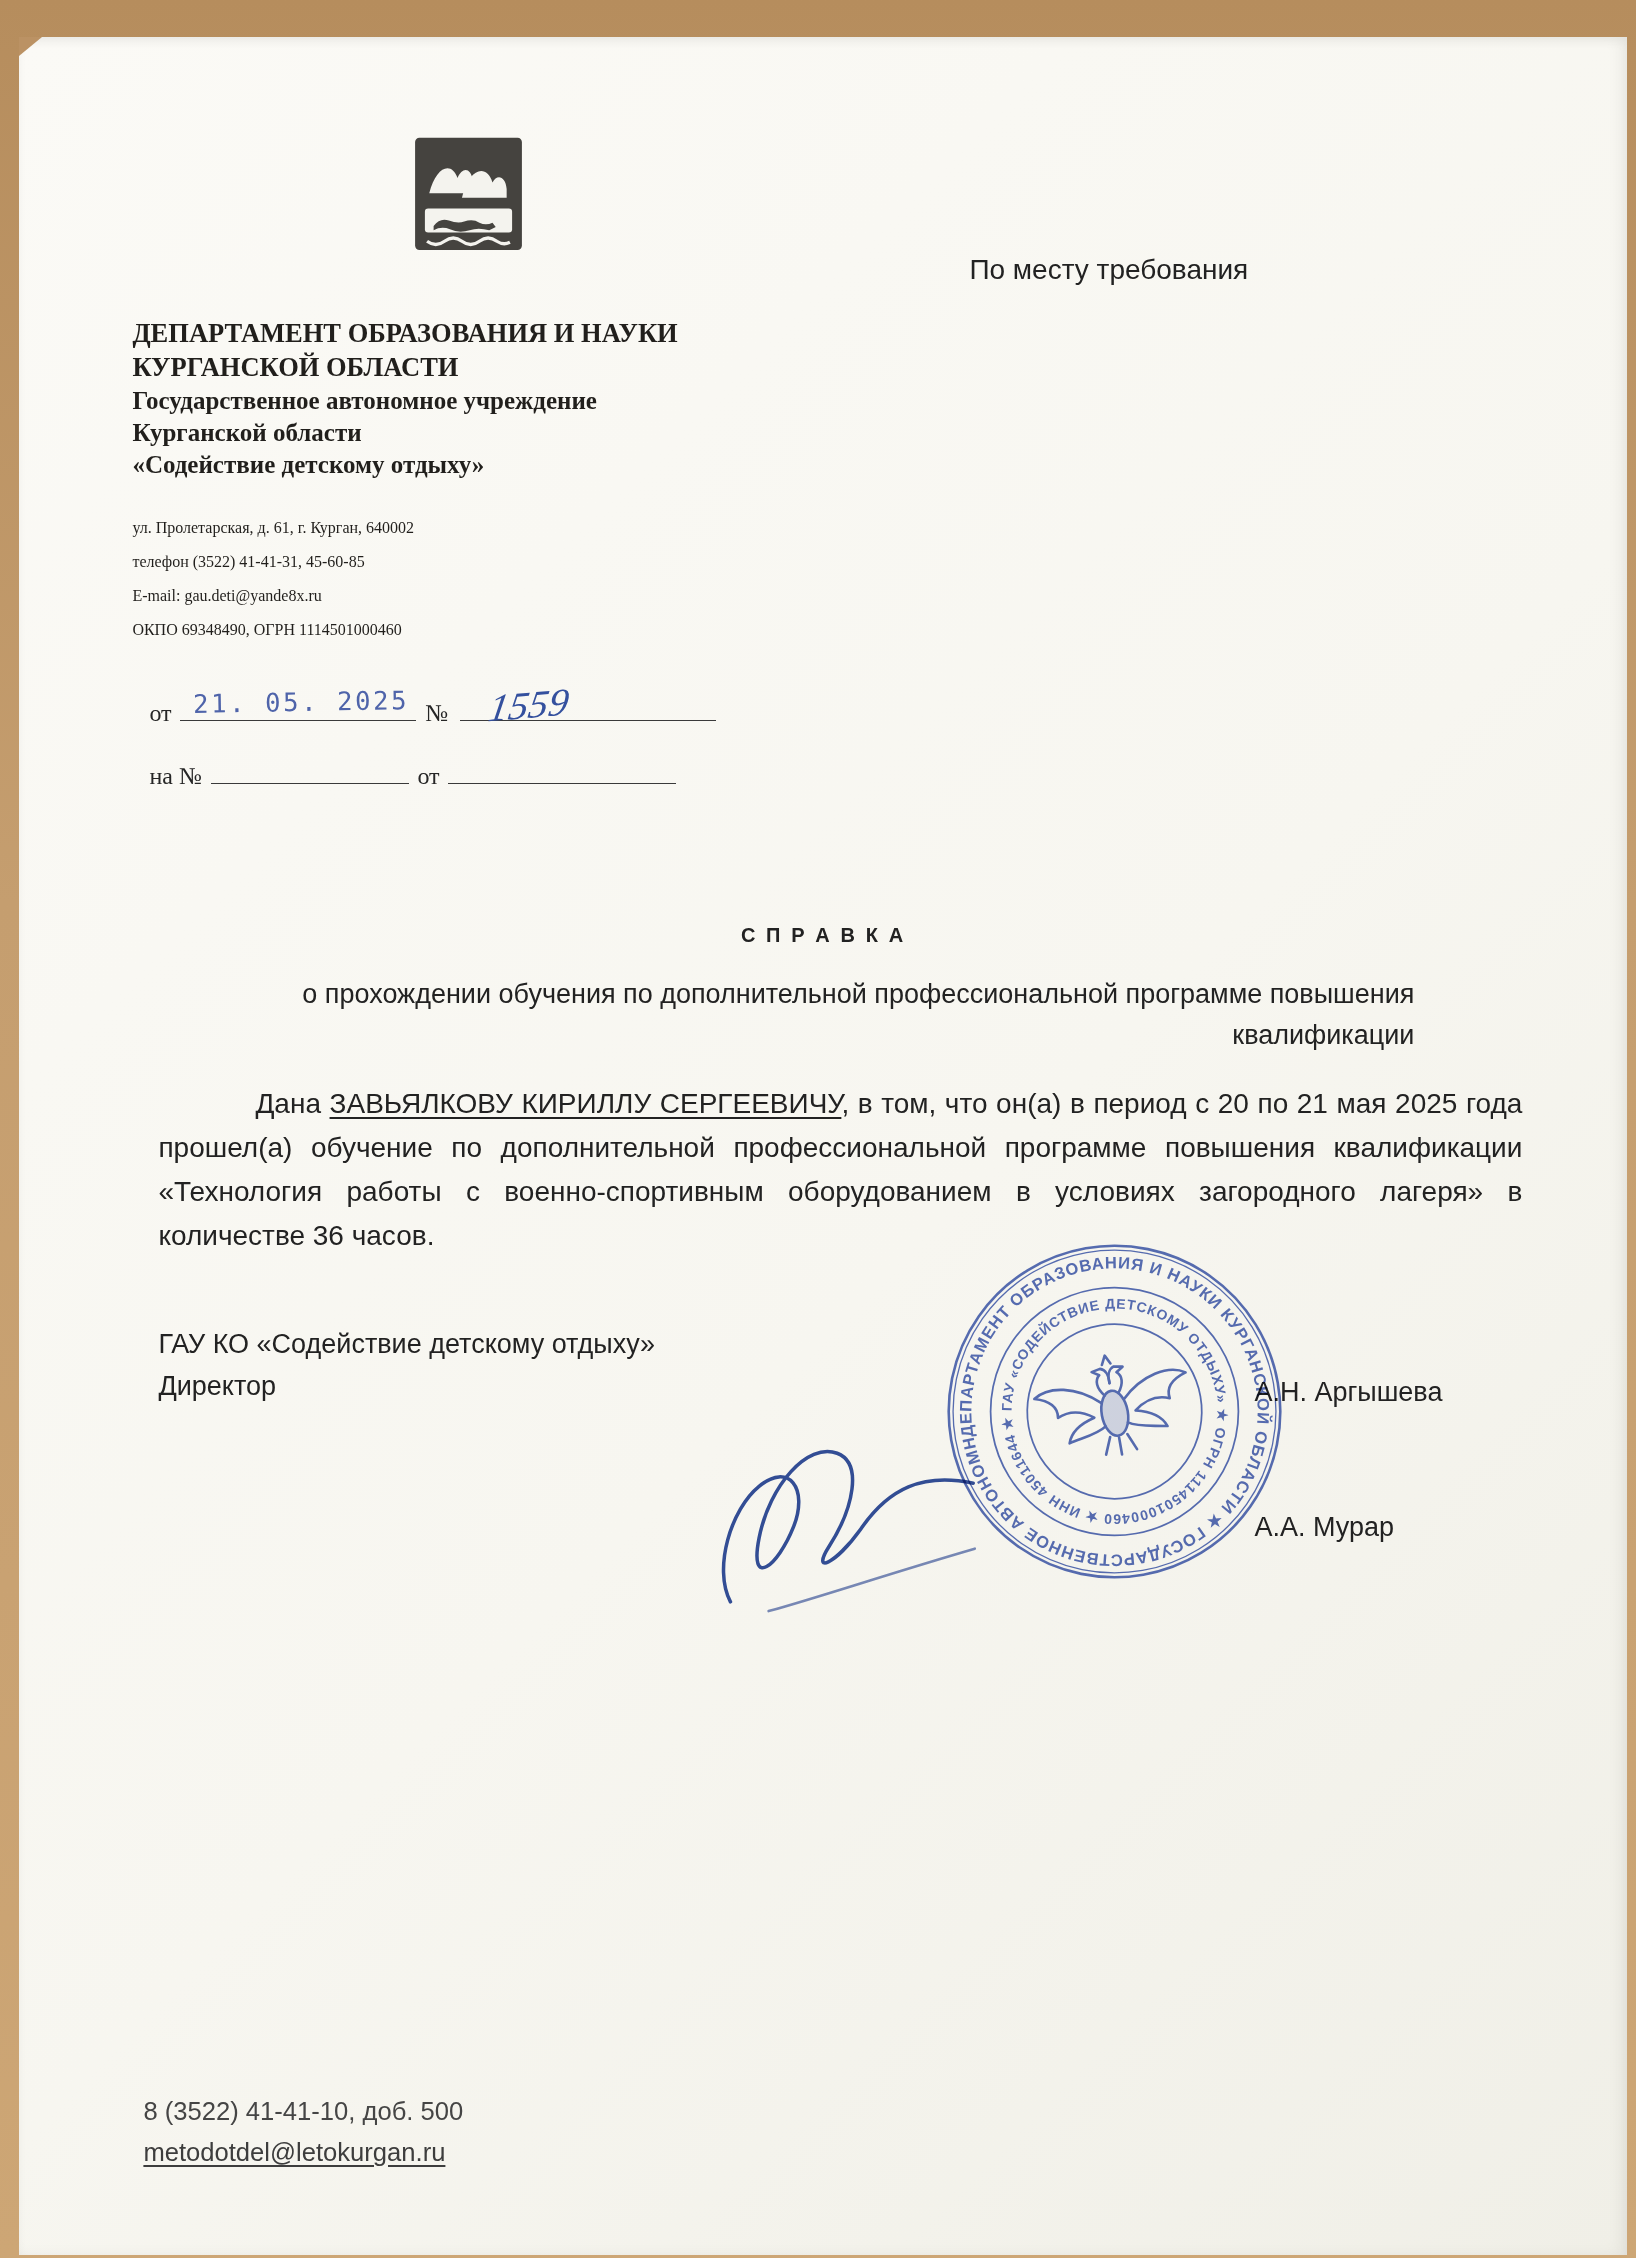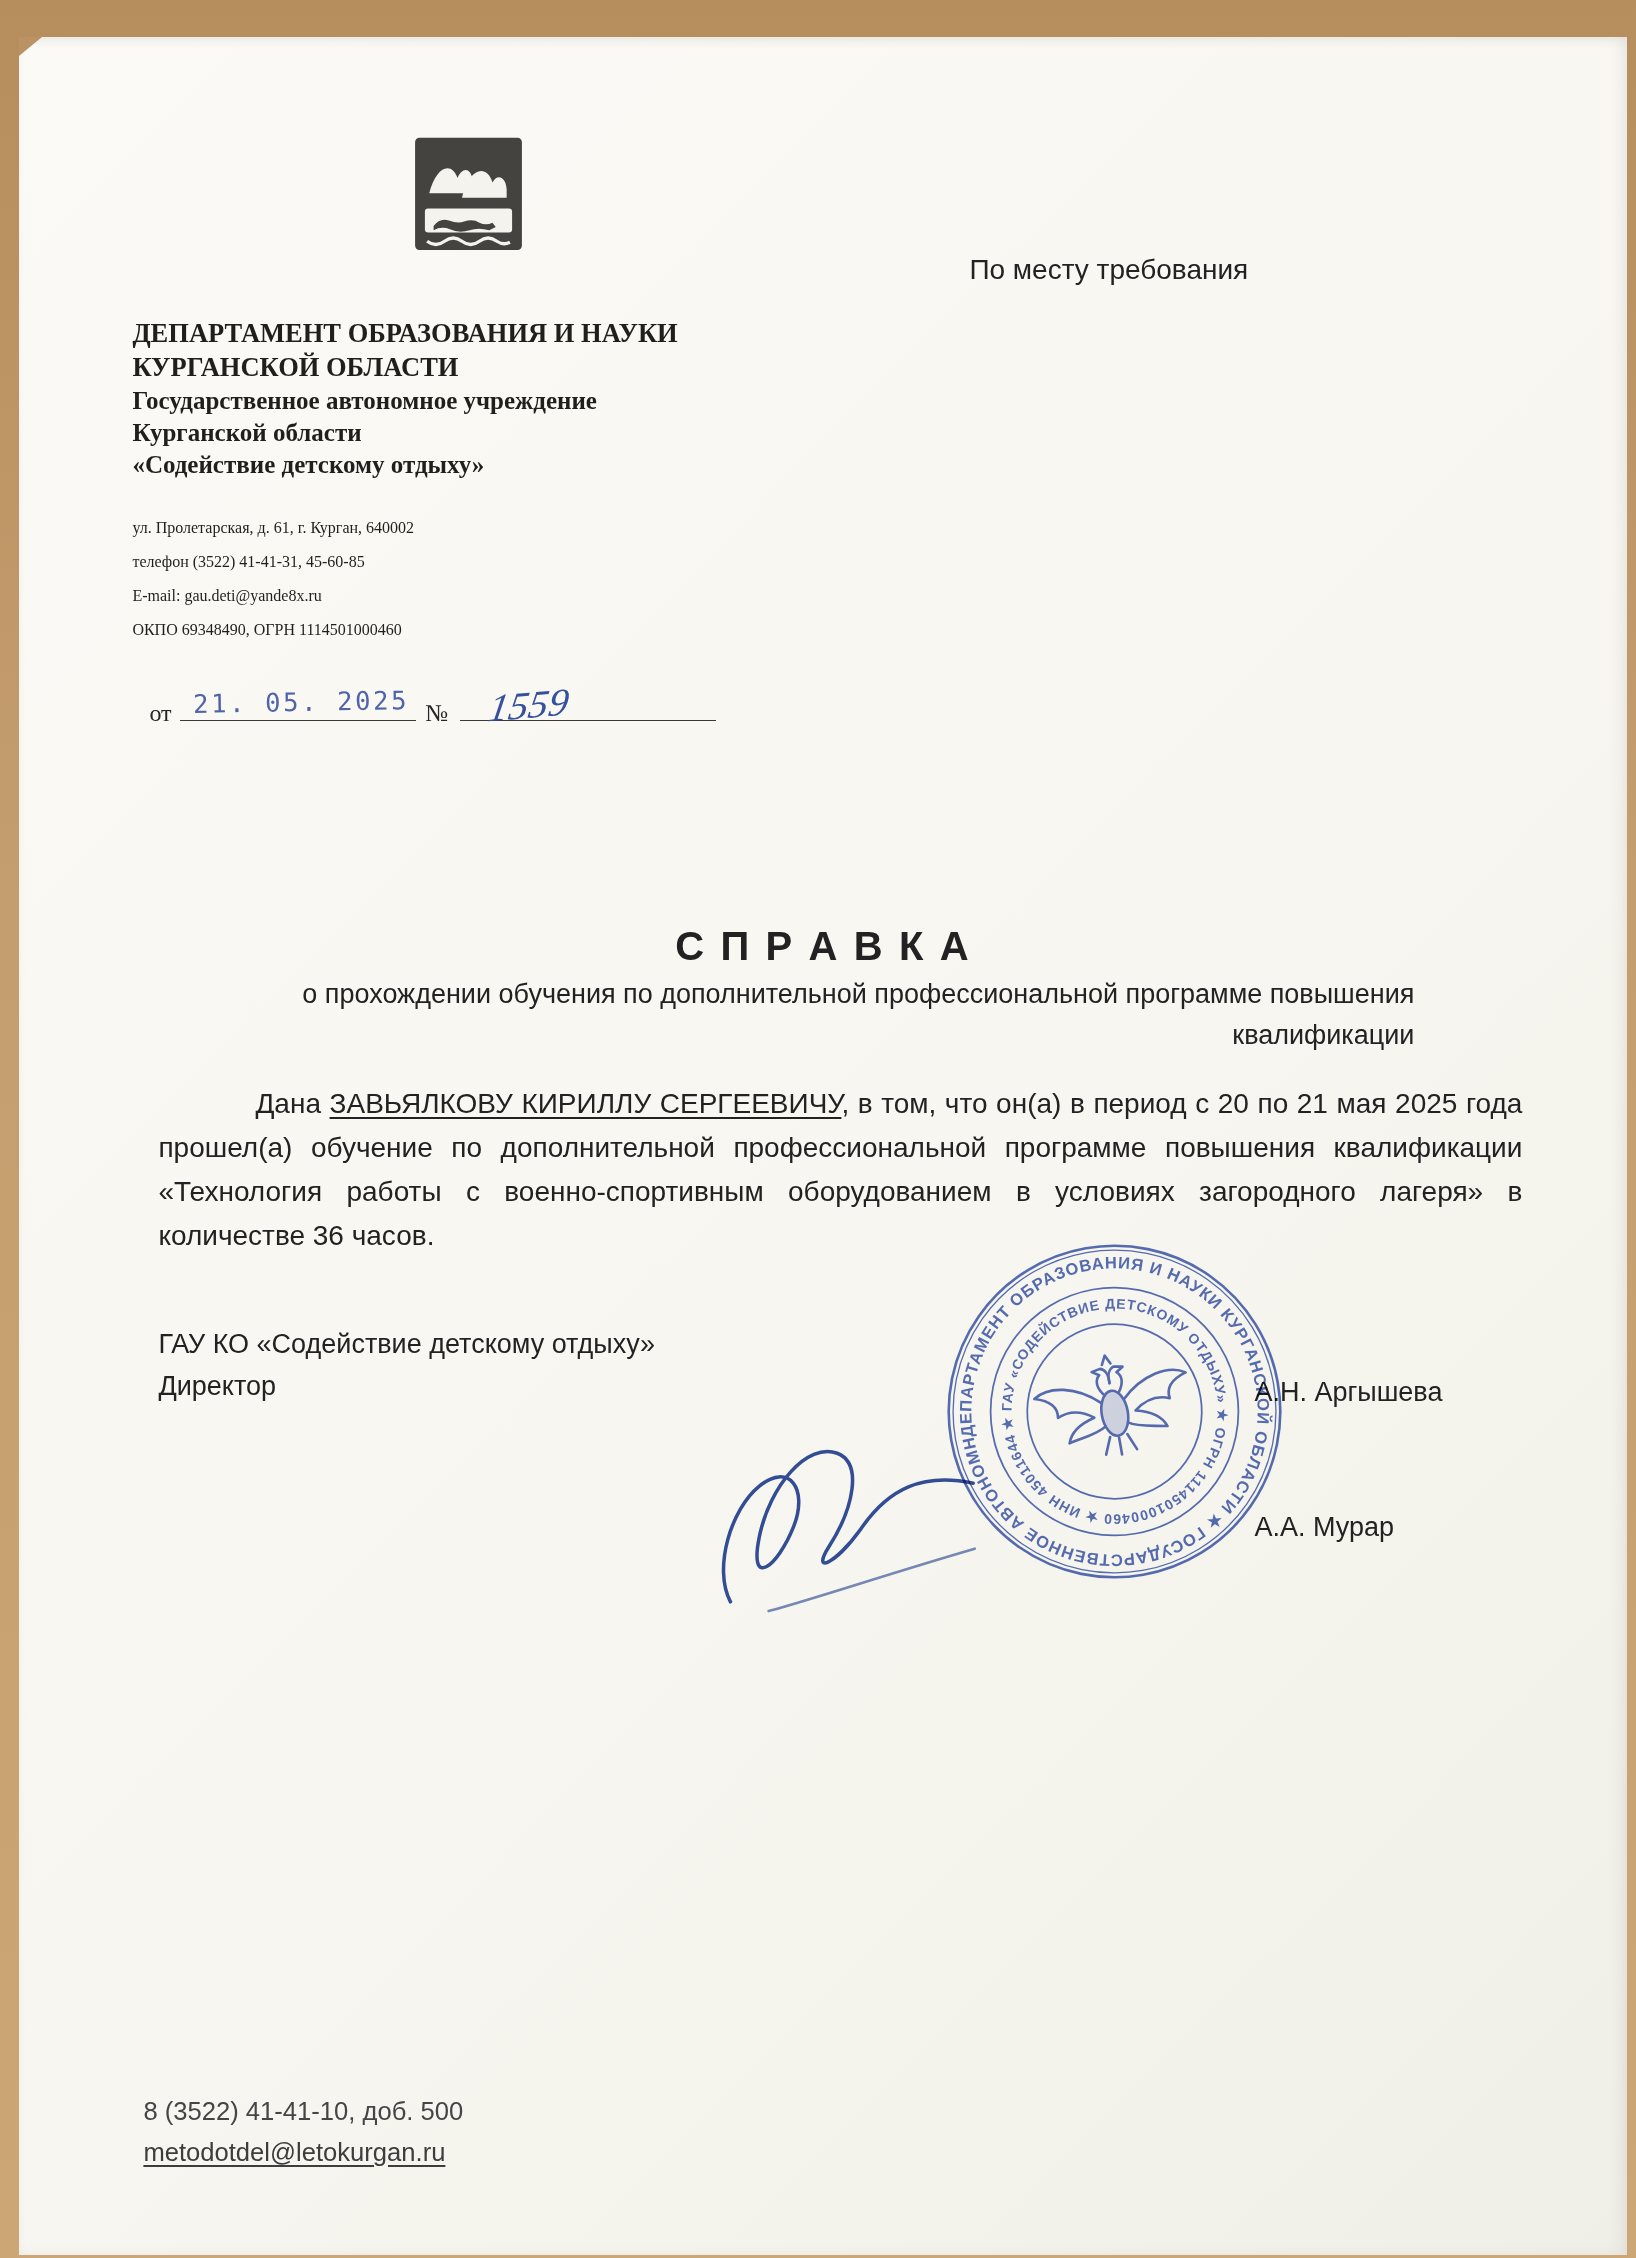--- a/index.html
+++ b/index.html
@@ -74,21 +74,21 @@
     left: 30px; bottom: -7px;
     font-family: "Liberation Serif", serif;
     font-style: italic; font-size: 39px;
     transform: skewX(-14deg) rotate(-5deg);
     color: #34509e;
   }
 
   
   .doc-title {
     position: absolute; left: 0; top: 887px; width: 100%;
-    text-align: center; font-weight: bold; font-size: 40px;
+    text-align: center; font-weight: bold; font-size: 20px;
     letter-spacing: 2.6px; color: #222;
   }
   .doc-subtitle {
     position: absolute; left: 213px; top: 937px; width: 1182px;
     text-align: right; font-size: 27px; line-height: 41px; color: #222;
   }
   .body-text {
     position: absolute; left: 139px; top: 1045px; width: 1364px;
     margin: 0; font-size: 28px; line-height: 44px;
     text-align: justify; text-indent: 97px; color: #222;
@@ -163,20 +163,23 @@
         <div>телефон (3522) 41-41-31, 45-60-85</div>
         <div>E-mail: gau.deti@yande8x.ru</div>
         <div>ОКПО 69348490, ОГРН 1114501000460</div>
       </div>
     </div>
 
     <div class="refline refline-1">
       <span>от</span><span class="blank blank-date"><span class="hand date-stamp">21. 05. 2025</span></span><span>№</span><span class="blank blank-num"><span class="hand number-hand">1559</span></span>
     </div>
 
+    <div class="refline refline-2">
+      <span>на №</span><span class="blank blank-reply"></span><span>от</span><span class="blank blank-reply2"></span>
+    </div>
 
     <div class="doc-title">С П Р А В К А</div>
     <div class="doc-subtitle">о прохождении обучения по дополнительной профессиональной программе повышения квалификации</div>
 
     <p class="body-text"><span>Дана </span><span class="person">ЗАВЬЯЛКОВУ КИРИЛЛУ СЕРГЕЕВИЧУ</span><span>, в том, что он(а) в период с 20 по 21 мая 2025 года прошел(а) обучение по дополнительной профессиональной программе повышения квалификации «Технология работы с военно-спортивным оборудованием в условиях загородного лагеря» в количестве 36 часов.</span></p>
 
     <div class="sig sig-director-title">
       <div>ГАУ КО «Содействие детскому отдыху»</div>
       <div>Директор</div>
     </div>

